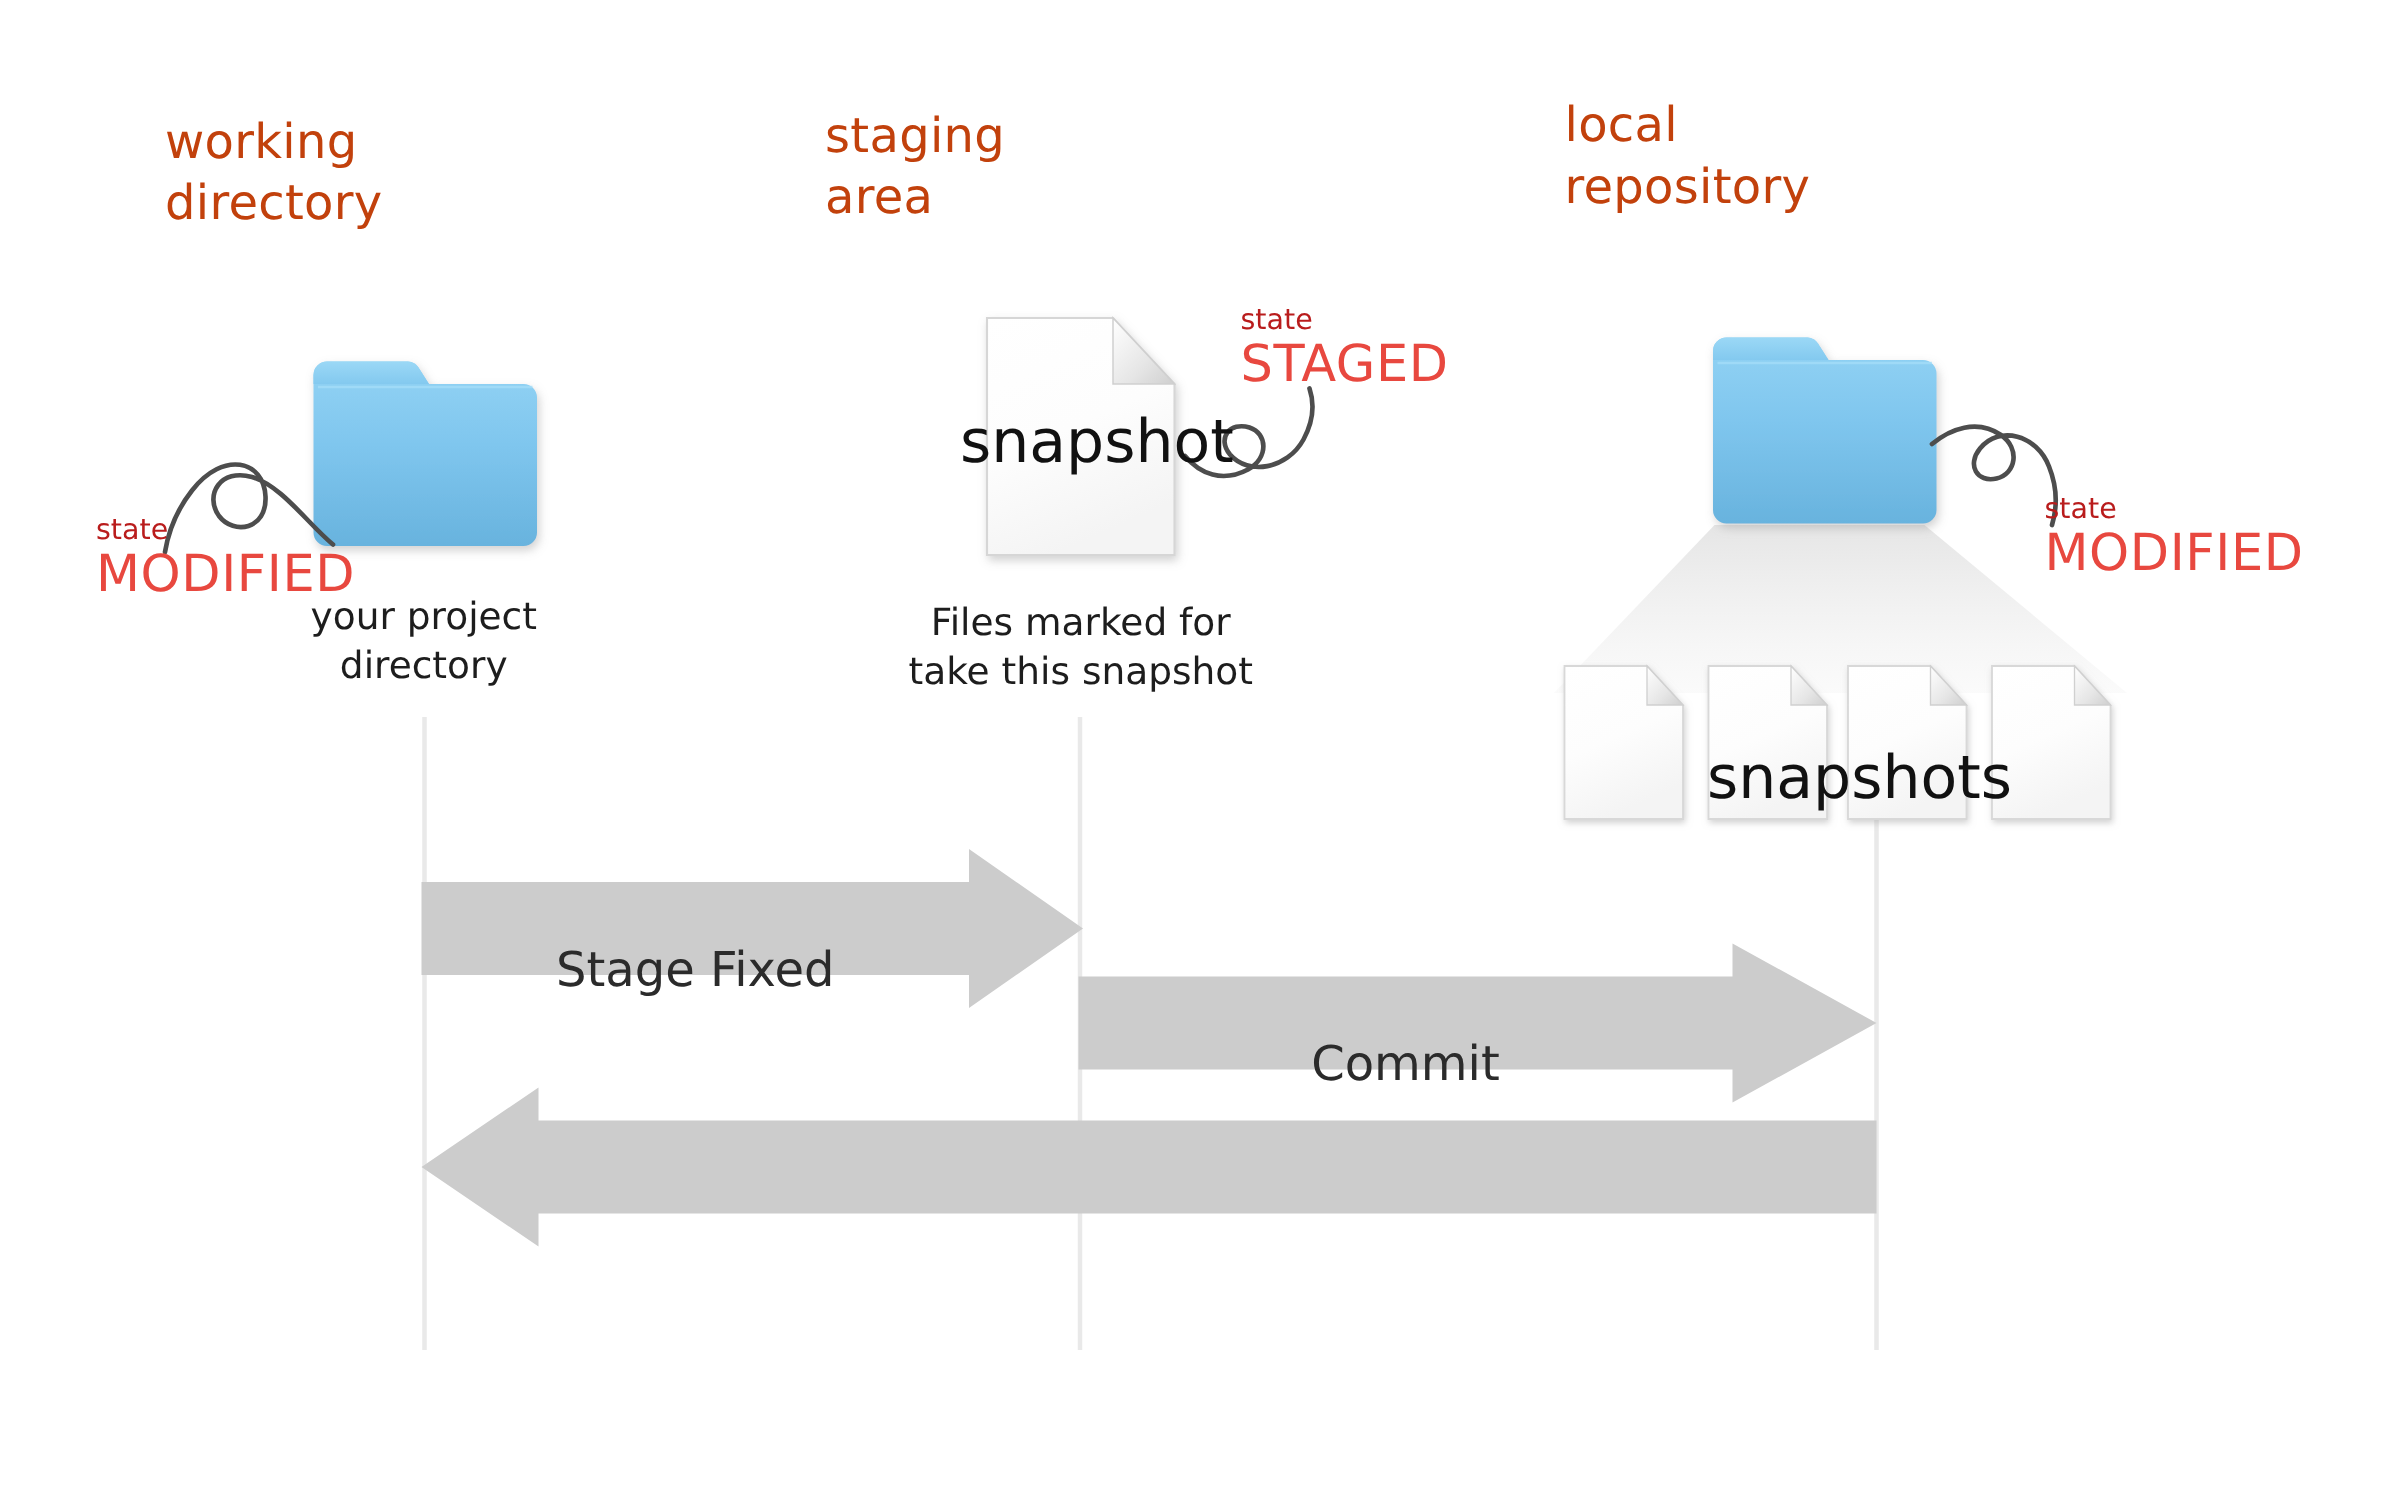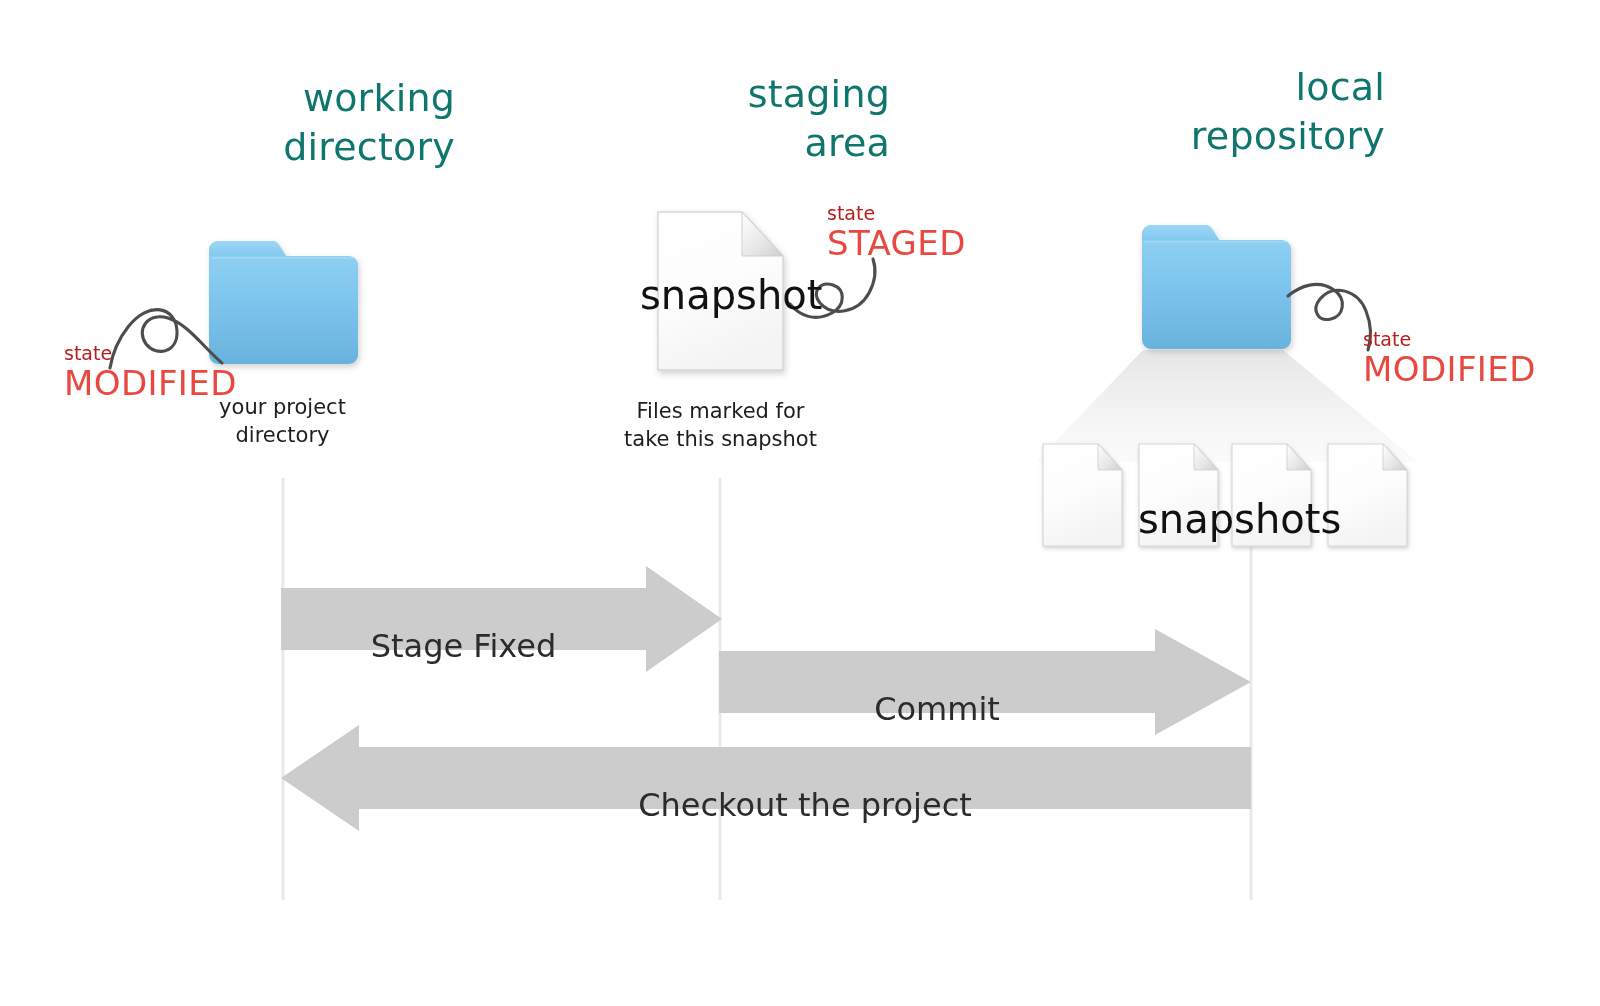--- a/index.html
+++ b/index.html
@@ -23,33 +23,33 @@
     position: absolute;
     left: 0;
     top: 0;
     width: 1600px;
     height: 1006px;
   }
 
   
   .col-title {
     position: absolute;
-    text-align: right;
-    font-size: 38px;
+    text-align: left;
+    font-size: 32px;
     font-weight: 400;
     line-height: 1.28;
-    color: #0f766e;
+    color: #c2410c;
     letter-spacing: 0.2px;
   }
 
   
   .caption {
     position: absolute;
     text-align: center;
-    font-size: 21px;
+    font-size: 25px;
     line-height: 1.32;
     color: #1d1d1d;
   }
 
   
   .state-block { position: absolute; }
   .state-word {
     font-size: 19px;
     color: #b91c1c;
     line-height: 1.05;
@@ -284,15 +284,14 @@
 
   <div class="caption" style="left:588px; top:398px; width:265px;">
     <div>Files marked for</div>
     <div>take this snapshot</div>
   </div>
 
   <div class="arrow-label" style="left:281px; top:603px; width:365px;">Stage Fixed</div>
 
   <div class="arrow-label" style="left:719px; top:666px; width:436px;">Commit</div>
 
-  <div class="arrow-label" style="left:359px; top:762px; width:892px;">Checkout the project</div>
 
 </div>
 
 </body></html>

